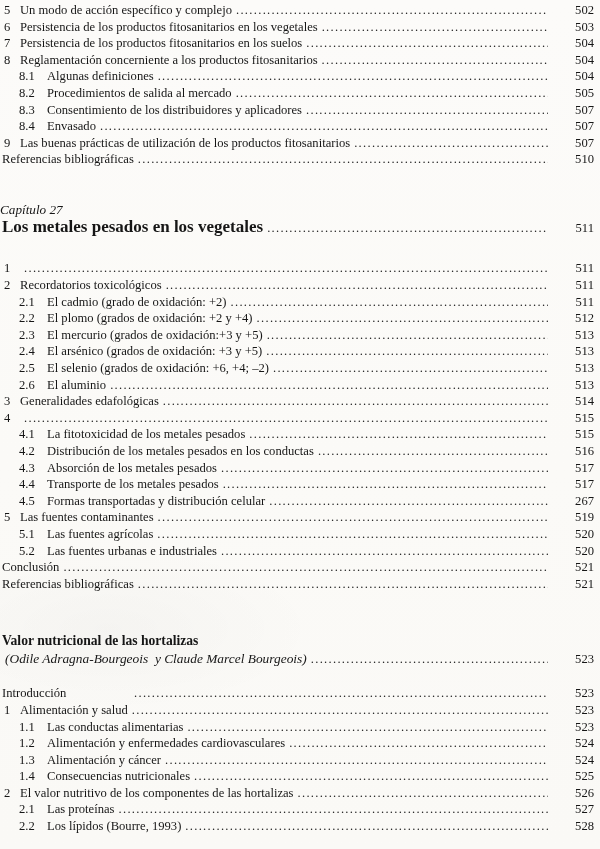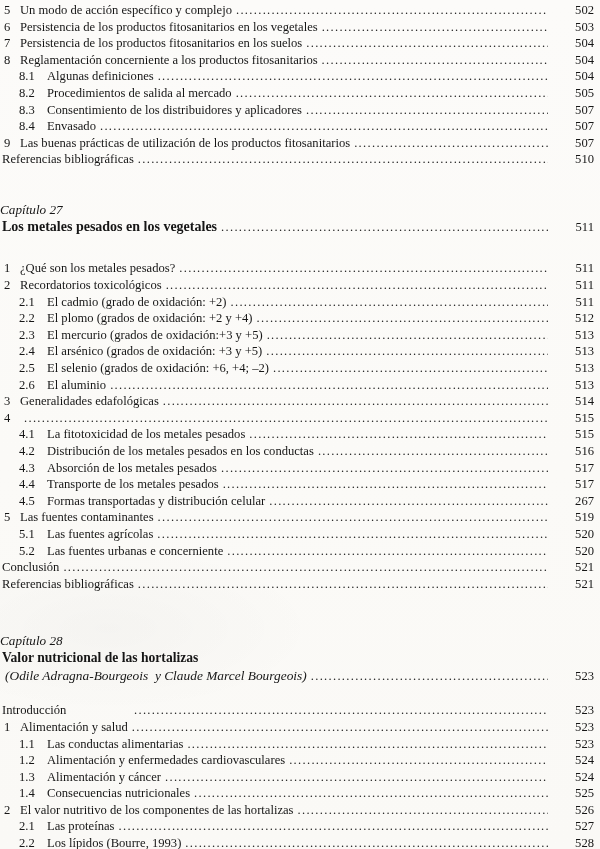--- a/index.html
+++ b/index.html
@@ -43,21 +43,21 @@
   .chapter-2 { margin: 40px 0 18px 0; }
 
   .chap-heading {
     text-align: left;
     font-style: italic;
     font-size: 13.2px;
     height: 17px;
     line-height: 17px;
   }
   .title-row { height: 17.5px; line-height: 17.5px; }
-  .title-b { flex: none; white-space: pre; font-weight: bold; font-size: 14px; }
+  .title-b { flex: none; white-space: pre; font-weight: bold; font-size: 17px; }
   .title-line { height: 17.5px; line-height: 17.5px; font-weight: bold; font-size: 13.6px; margin-left: 2px; }
   .authors { flex: none; white-space: pre; font-style: italic; font-size: 13.4px; }
   .title-row .authors { margin-left: 5px; }
   .authors-only { margin-left: 2px; }
 </style>
 </head>
 <body>
 
 <div class="page">
   <main id="toc">
@@ -126,21 +126,20 @@
         <div class="chap-heading">Capítulo 27</div>
         <div class="row title-row lvlplain">
           <span class="title-b lbl">Los metales pesados en los vegetales</span>
           <span class="leader">..........................................................................................................................................................................</span>
           <span class="pg">511</span>
         </div>
       </div>
       <div class="block">
         <div class="row lvl0">
           <span class="num">1</span>
-          <span class="lbl">¿Qué son los metales pesados?</span>
           <span class="leader">..........................................................................................................................................................................</span>
           <span class="pg">511</span>
         </div>
         <div class="row lvl0">
           <span class="num">2</span>
           <span class="lbl">Recordatorios toxicológicos</span>
           <span class="leader">..........................................................................................................................................................................</span>
           <span class="pg">511</span>
         </div>
         <div class="row lvl1">
@@ -227,37 +226,36 @@
           <span class="pg">519</span>
         </div>
         <div class="row lvl1">
           <span class="num">5.1</span>
           <span class="lbl">Las fuentes agrícolas</span>
           <span class="leader">..........................................................................................................................................................................</span>
           <span class="pg">520</span>
         </div>
         <div class="row lvl1">
           <span class="num">5.2</span>
-          <span class="lbl">Las fuentes urbanas e concerniente</span>
+          <span class="lbl">Las fuentes urbanas e industriales</span>
           <span class="leader">..........................................................................................................................................................................</span>
           <span class="pg">520</span>
         </div>
         <div class="row lvlplain">
           <span class="lbl">Conclusión</span>
           <span class="leader">..........................................................................................................................................................................</span>
           <span class="pg">521</span>
         </div>
         <div class="row lvlplain">
           <span class="lbl">Referencias bibliográficas</span>
           <span class="leader">..........................................................................................................................................................................</span>
           <span class="pg">521</span>
         </div>
       </div>
       <div class="chapter chapter-2">
-        <div class="chap-heading">Capítulo 28</div>
         <div class="title-line">Valor nutricional de las hortalizas</div>
         <div class="row title-row">
           <span class="authors authors-only lbl">(Odile Adragna-Bourgeois  y Claude Marcel Bourgeois)</span>
           <span class="leader">..........................................................................................................................................................................</span>
           <span class="pg">523</span>
         </div>
       </div>
       <div class="block">
         <div class="row lvlplain">
           <span class="lbl" style="min-width: 128px;">Introducción</span>

